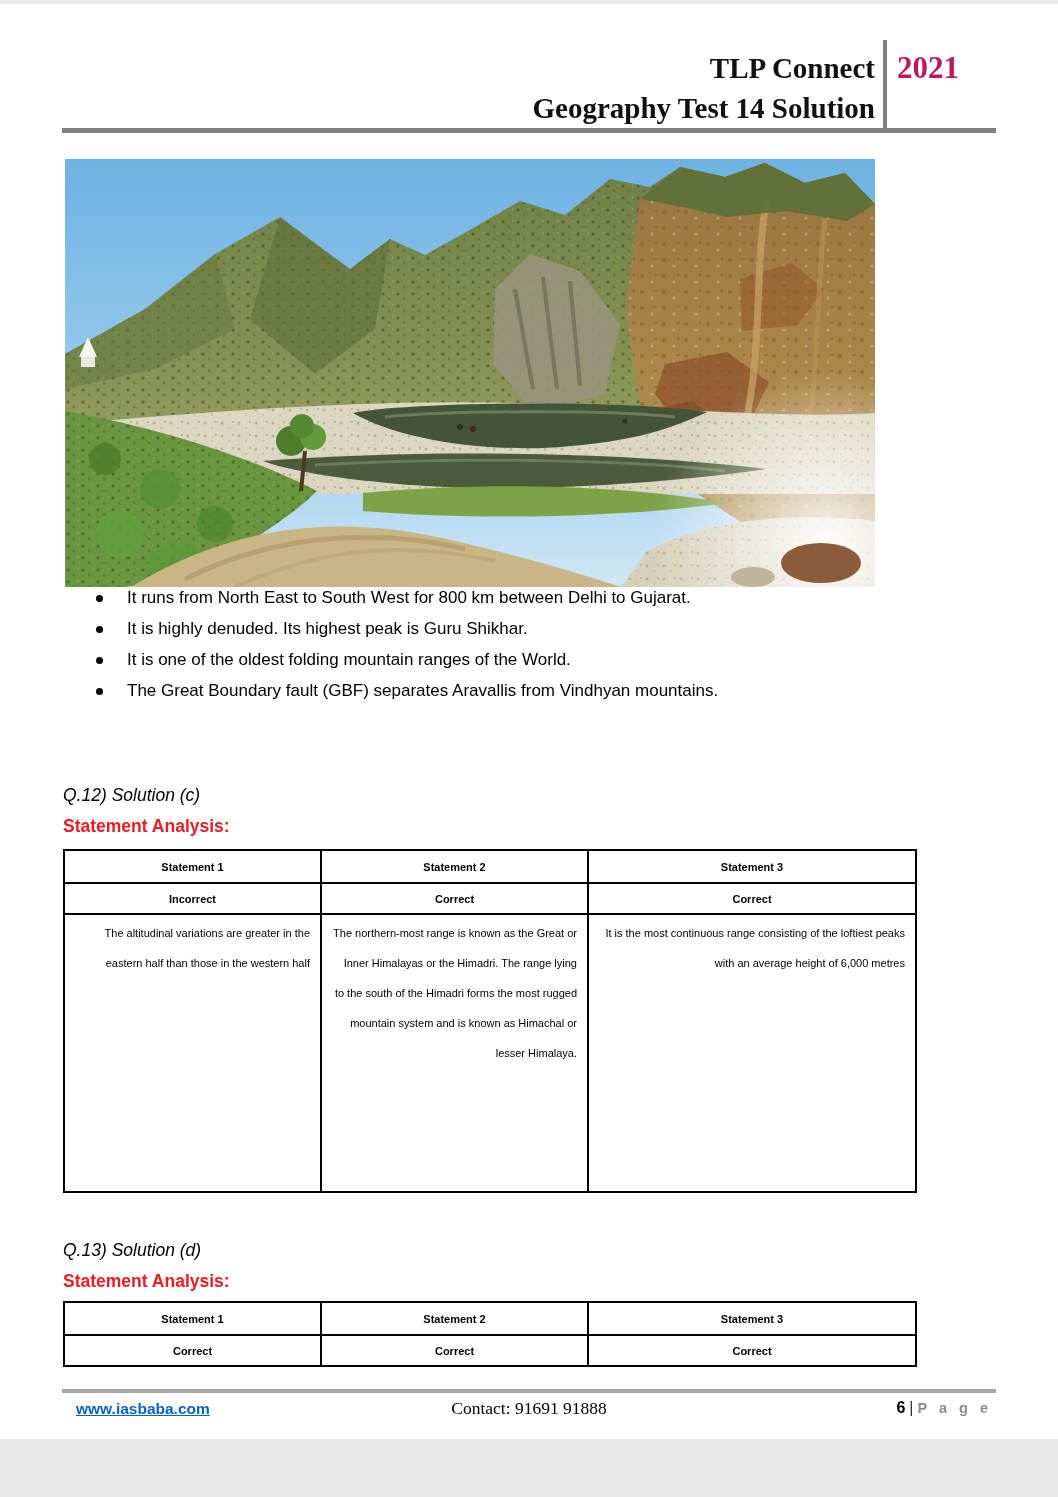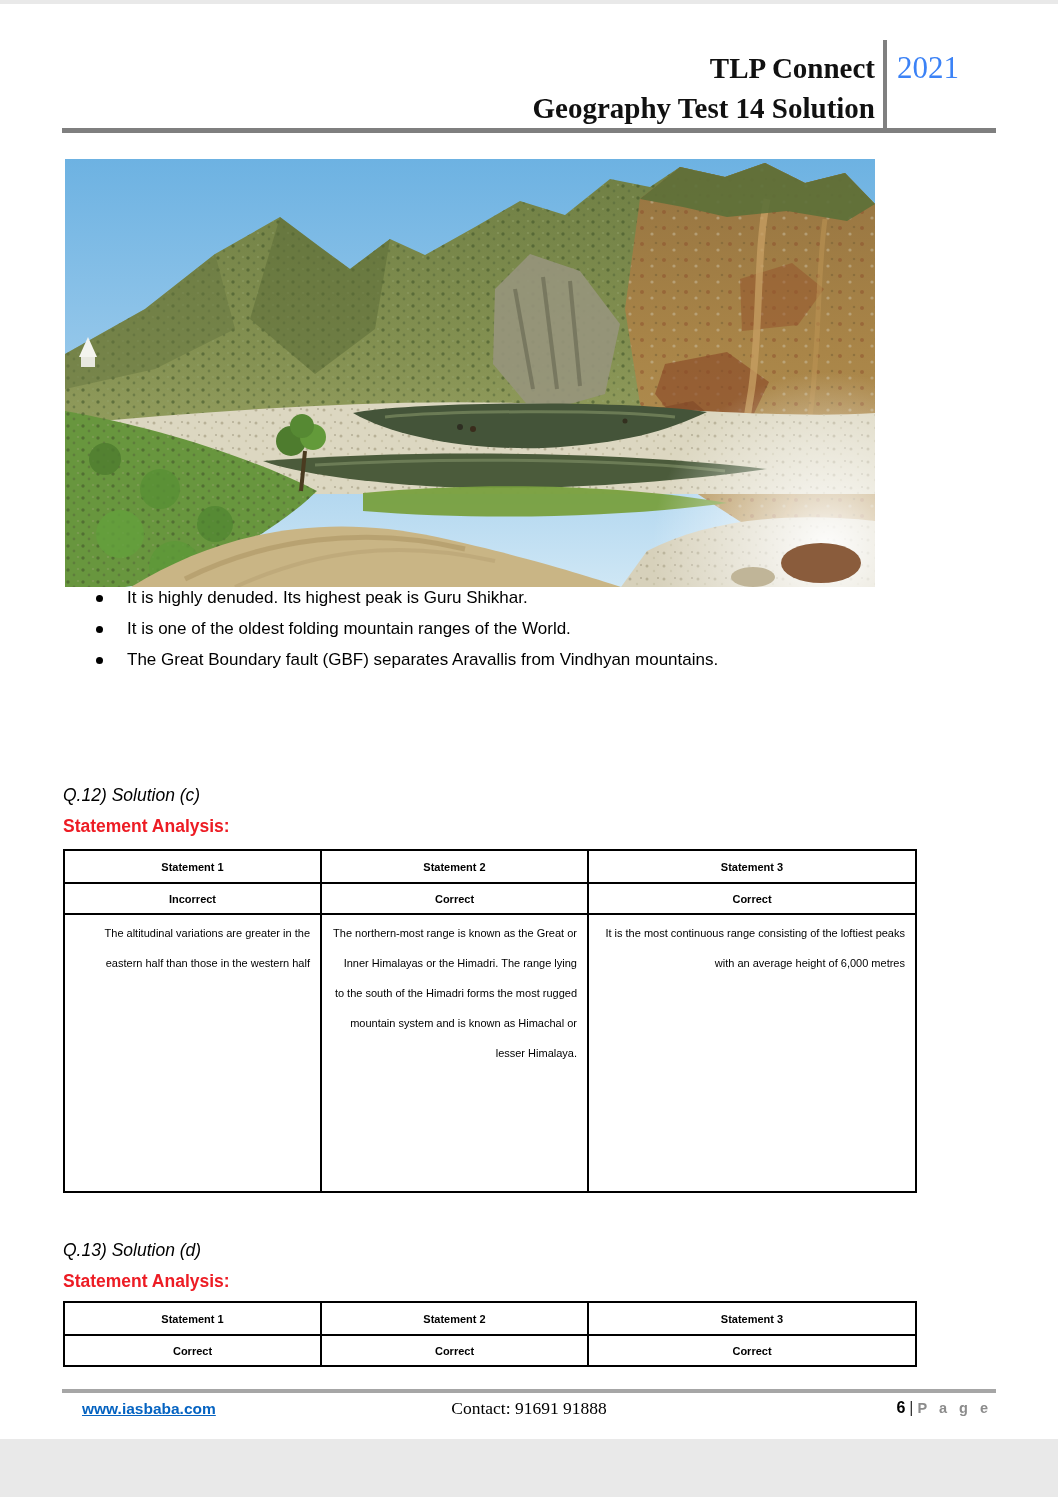--- a/index.html
+++ b/index.html
@@ -9,22 +9,22 @@
     font-family:"Liberation Sans", sans-serif; color:#000;
   }
   
   .header-title {
     position:absolute; top:44px; right:183px; text-align:right;
     font-family:"Liberation Serif", serif; font-weight:bold;
     font-size:29px; line-height:40px; color:#111;
   }
   .header-year {
     position:absolute; top:46px; left:897px;
-    font-family:"Liberation Serif", serif; font-weight:normal;
-    font-size:31px; color:#3b82f6;
+    font-family:"Liberation Serif", serif; font-weight:bold;
+    font-size:31px; color:#be185d;
   }
   .header-vline { position:absolute; left:883px; top:36px; width:4px; height:90px; background:#808080; }
   .header-hrule { position:absolute; left:62px; top:124px; width:934px; height:5px; background:#7f7f7f; }
 
   
   .photo { position:absolute; left:65px; top:155px; width:810px; height:428px; }
 
   
   .bullets { position:absolute; left:63px; top:585px; width:860px; margin:0; padding:0; list-style:none; }
   .bullets li {
@@ -46,21 +46,21 @@
   table.stmt { position:absolute; left:63px; border-collapse:collapse; table-layout:fixed; width:852px; }
   .t1 { top:845px; } .t2 { top:1297px; }
   table.stmt td { border:2px solid #000; font-size:11px; }
   td.hd  { font-weight:bold; text-align:center; height:29px; padding:1px 4px; }
   td.vd  { font-weight:bold; text-align:center; height:27px; padding:1px 4px; }
   td.bd  { vertical-align:top; text-align:right; line-height:30px; padding:3px 10px 8px 10px; height:265px; }
 
   
   .footer-rule { position:absolute; left:62px; top:1385px; width:934px; height:4px; background:#a6a6a6; }
   .footer-link {
-    position:absolute; left:82px; top:1396px;
+    position:absolute; left:76px; top:1396px;
     font-size:15.5px; font-weight:bold; color:#0563c1;
     text-decoration:underline; cursor:pointer;
   }
   .footer-contact {
     position:absolute; left:0; top:1394px; width:1058px; text-align:center;
     font-family:"Liberation Serif", serif; font-size:17.5px;
   }
   .footer-page { position:absolute; right:66px; top:1395px; font-size:16px; }
   .footer-page .num { font-weight:bold; color:#000; }
   .footer-page .sep { color:#333; font-weight:normal; padding:0 4px; }
@@ -176,20 +176,21 @@
     <path d="M556,428 L810,428 810,362 C720,352 640,362 582,392 Z" fill="#d7d1bb"></path>
     <path d="M556,428 L810,428 810,362 C720,352 640,362 582,392 Z" fill="url(#pebb)"></path>
 
     <circle cx="762" cy="388" r="175" fill="url(#haze)"></circle>
 
     <ellipse cx="756" cy="404" rx="40" ry="20" fill="#8a5c3c"></ellipse>
     <ellipse cx="688" cy="418" rx="22" ry="10" fill="#c0b598"></ellipse>
   </svg>
 
   <ul class="bullets">
+    <li>It runs from North East to South West for 800 km between Delhi to Gujarat.</li>
     <li>It is highly denuded. Its highest peak is Guru Shikhar.</li>
     <li>It is one of the oldest folding mountain ranges of the World.</li>
     <li>The Great Boundary fault (GBF) separates Aravallis from Vindhyan mountains.</li>
   </ul>
 
 
   <div class="q-heading q12-h">Q.12) Solution (c)</div>
   <div class="red-heading q12-r">Statement Analysis:</div>
 
   <table class="stmt t1">

